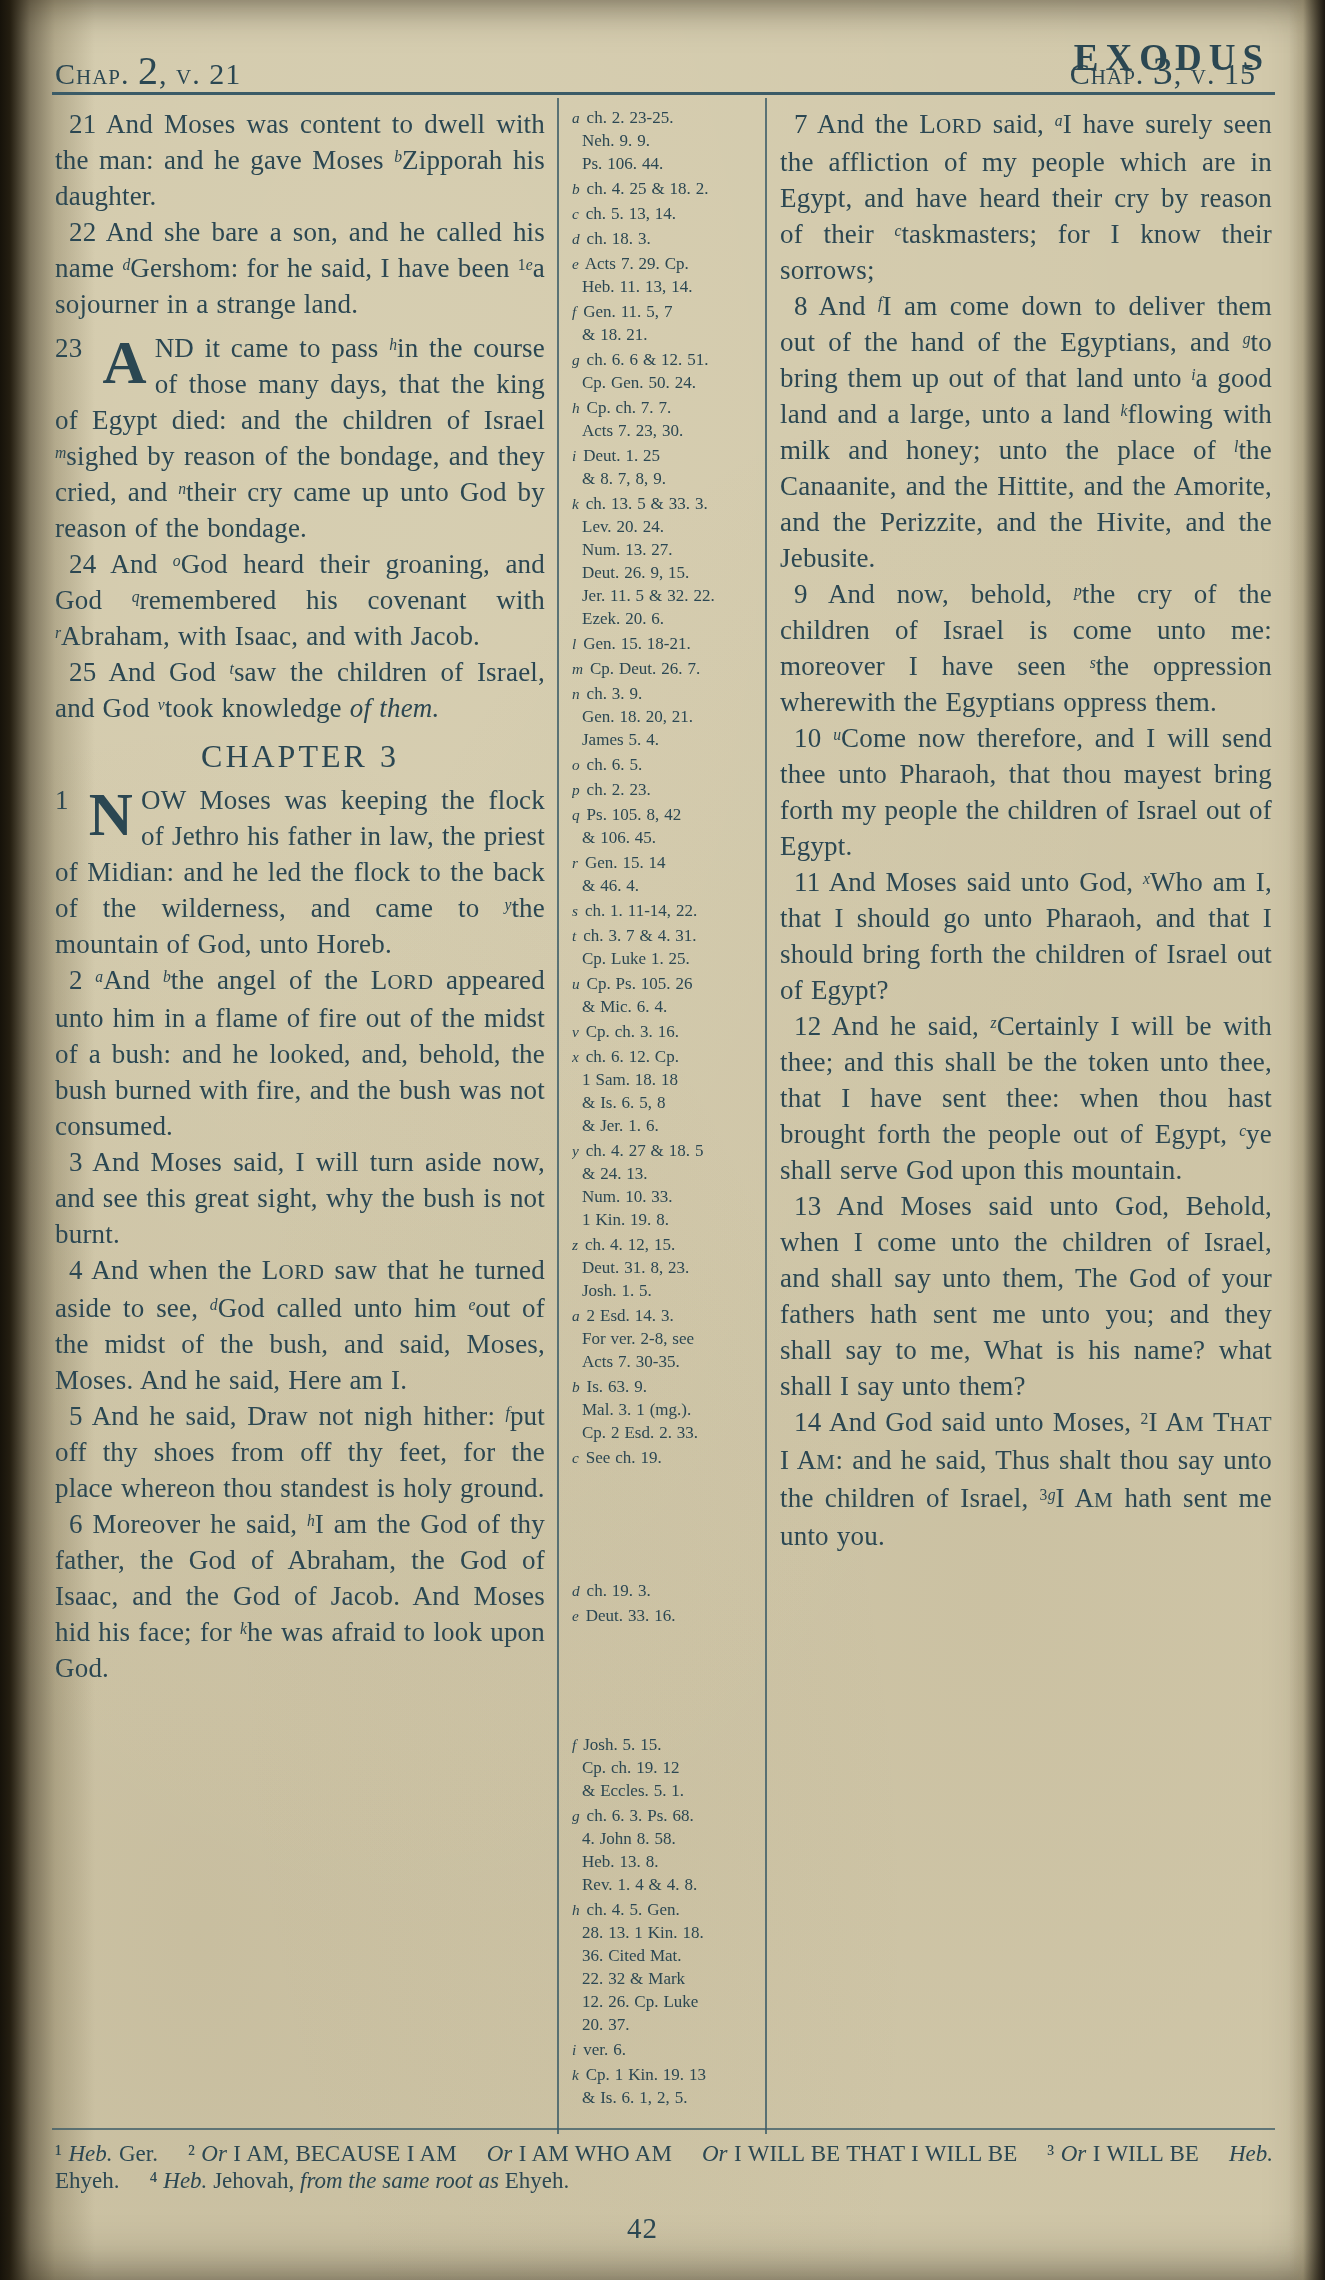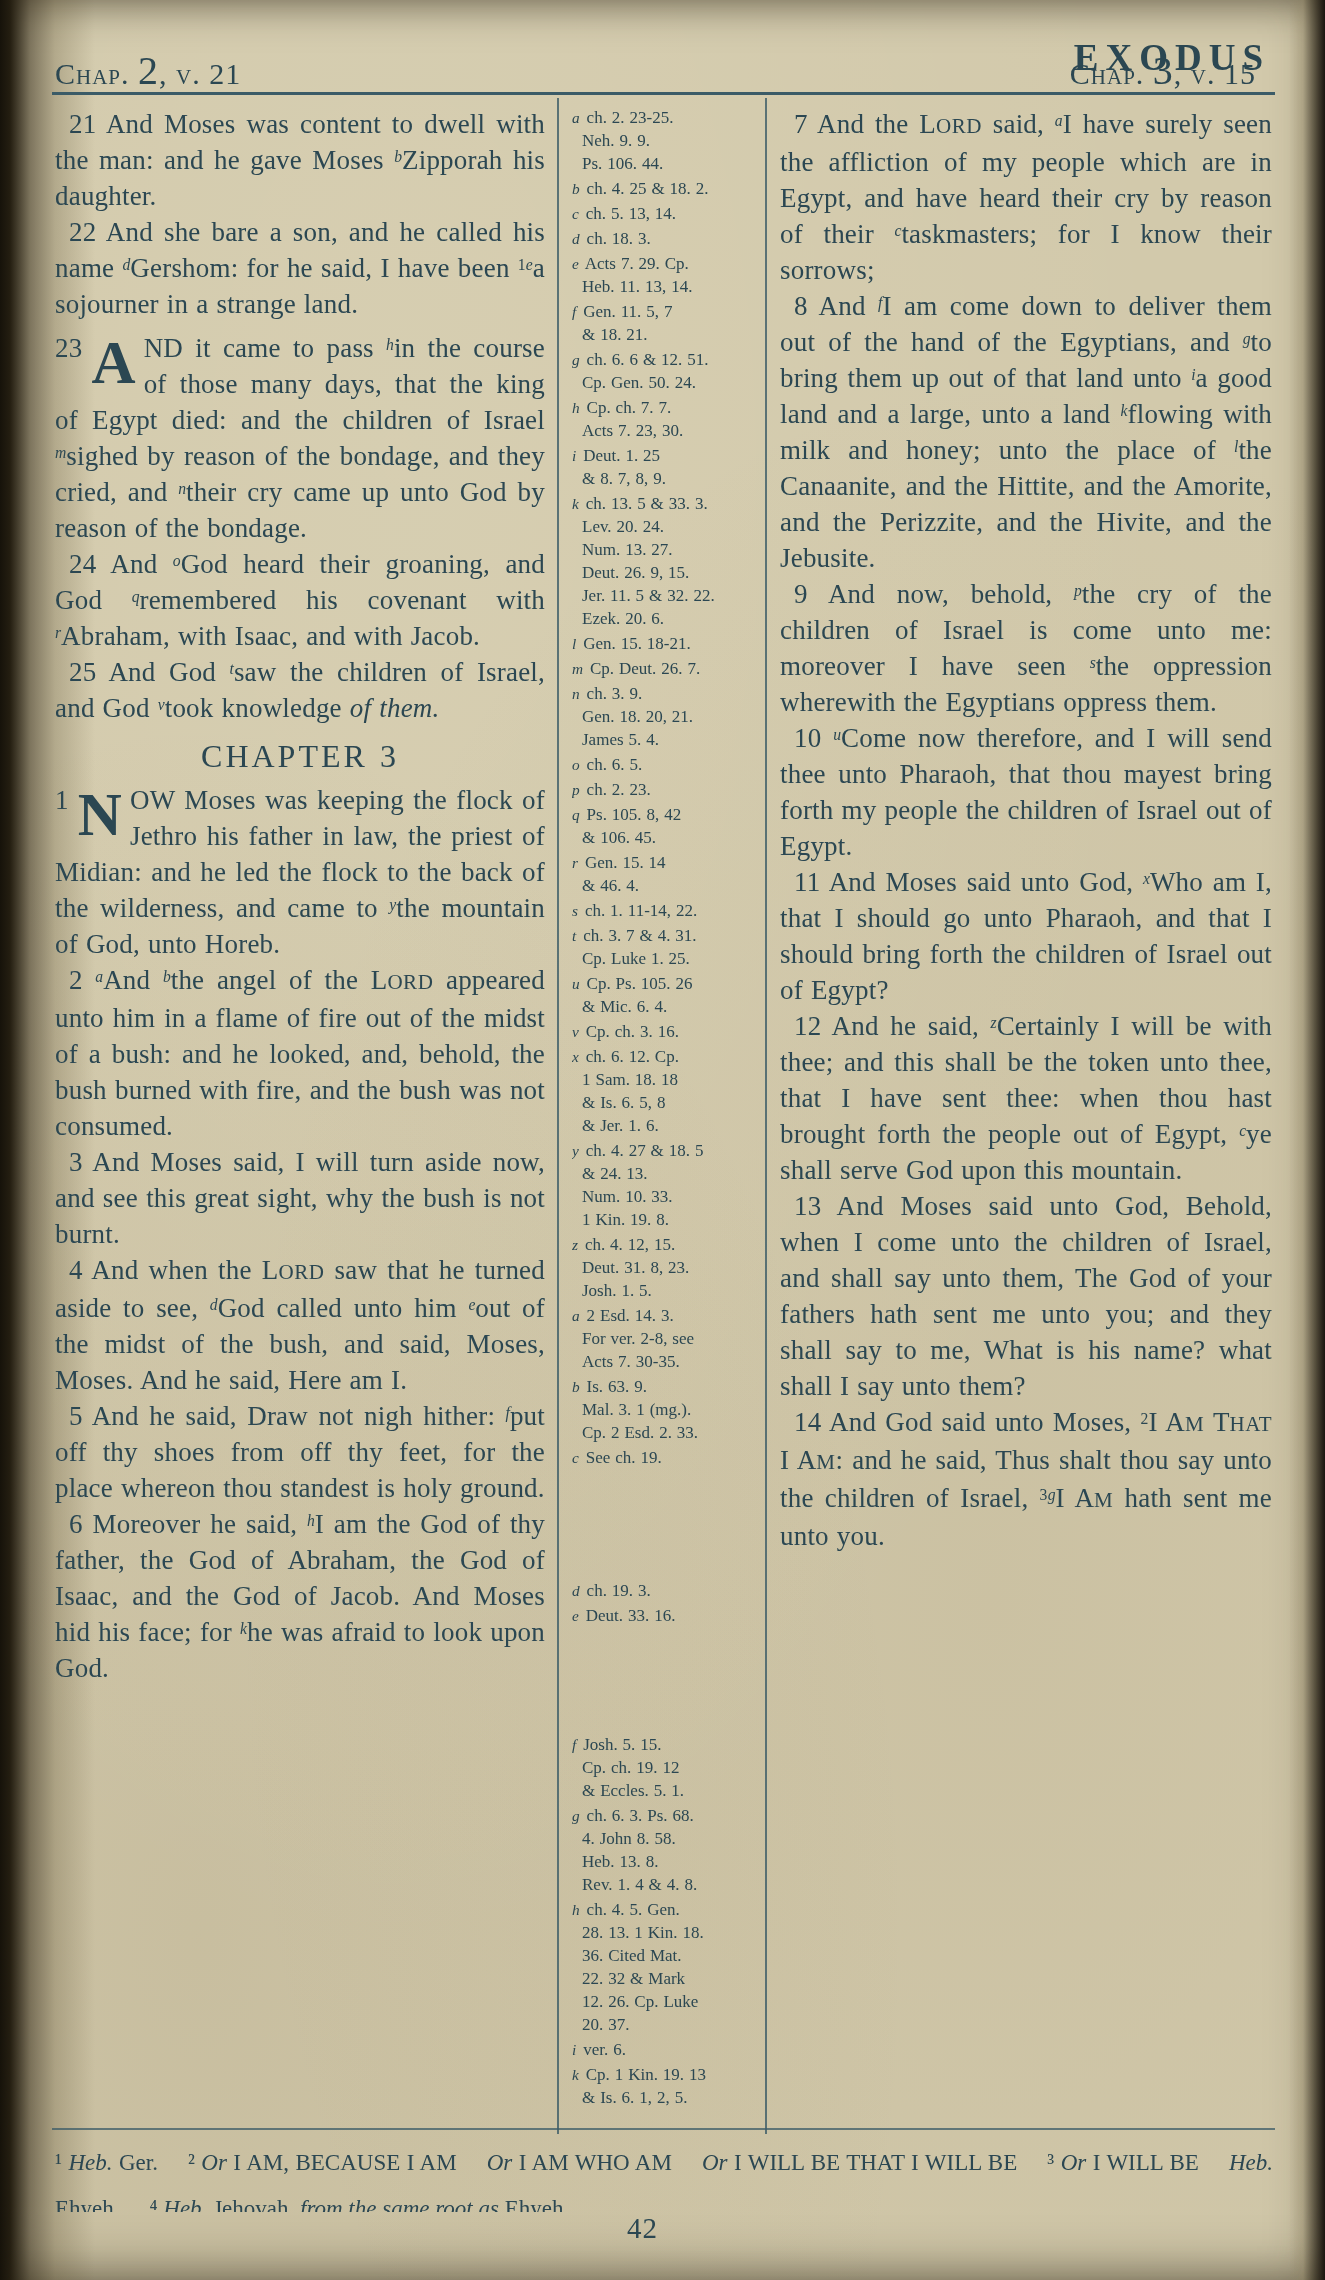--- a/index.html
+++ b/index.html
@@ -63,32 +63,32 @@
   p.verse{margin:0;text-indent:14px;}
   p.verse.drop{text-indent:0;margin-top:8px;}
   p.chapter-heading{
     margin:12px 0 6px 0;text-indent:0;text-align:center;
     font-size:32px;letter-spacing:3px;
   }
   sup.r{font-style:italic;font-size:.58em;line-height:0;vertical-align:.45em;letter-spacing:0;}
   sup.n{font-size:.58em;line-height:0;vertical-align:.45em;}
   .cap{}
   .sc{text-transform:uppercase;font-size:.78em;letter-spacing:.5px;}
-  .vnum-f{float:left;line-height:36px;margin-right:9px;}
+  .vnum-f{float:left;line-height:36px;margin-right:20px;}
   .dropcap{
     float:left;font-size:61px;line-height:58px;padding:4px 8px 0 0;font-weight:600;
   }
 
   .ref-group{margin:0 0 2px 0;padding-left:10px;text-indent:-10px;}
   .rm{font-style:italic;font-size:.9em;margin-right:2px;}
 
   .fnrule{position:absolute;left:52px;right:50px;top:2128px;height:2px;background:rgba(59,91,103,.75);}
   .footnotes{
     position:absolute;left:55px;width:1218px;top:2140px;height:72px;overflow:hidden;
-    font-size:23px;line-height:46px;text-align:justify;
+    font-size:23px;line-height:27px;text-align:justify;
   }
   .fn-seg{margin-right:30px;white-space:normal;}
   .pagenum{
     position:absolute;left:0;right:40px;top:2212px;text-align:center;
     font-size:29px;letter-spacing:1px;
   }
   em{font-style:italic;}
 </style>
 </head>
 <body style="--ink: #2b4752; --paper: #d2c9ab;">

